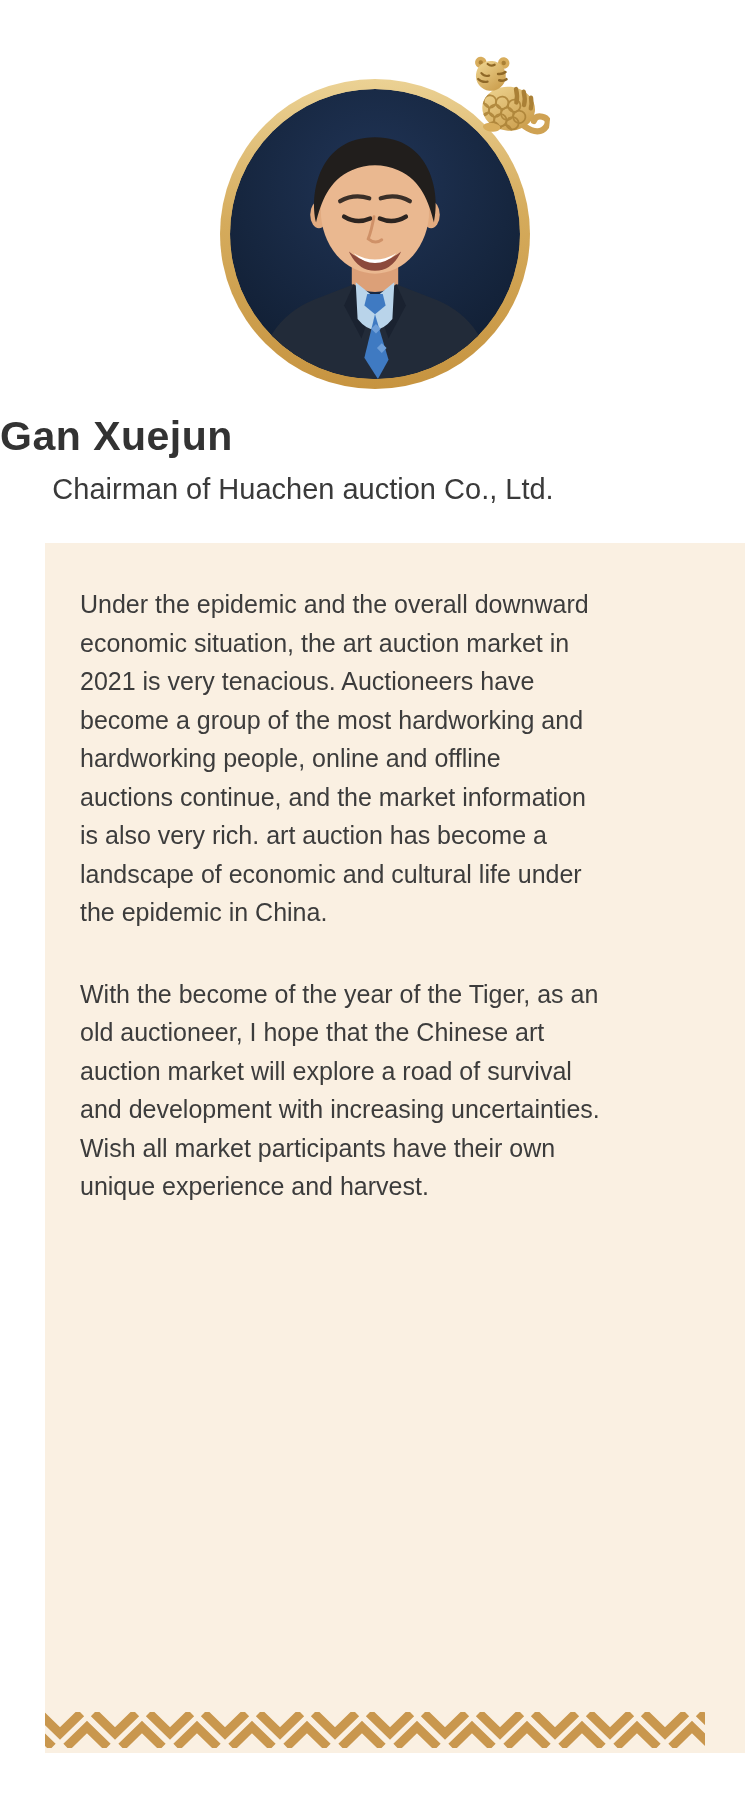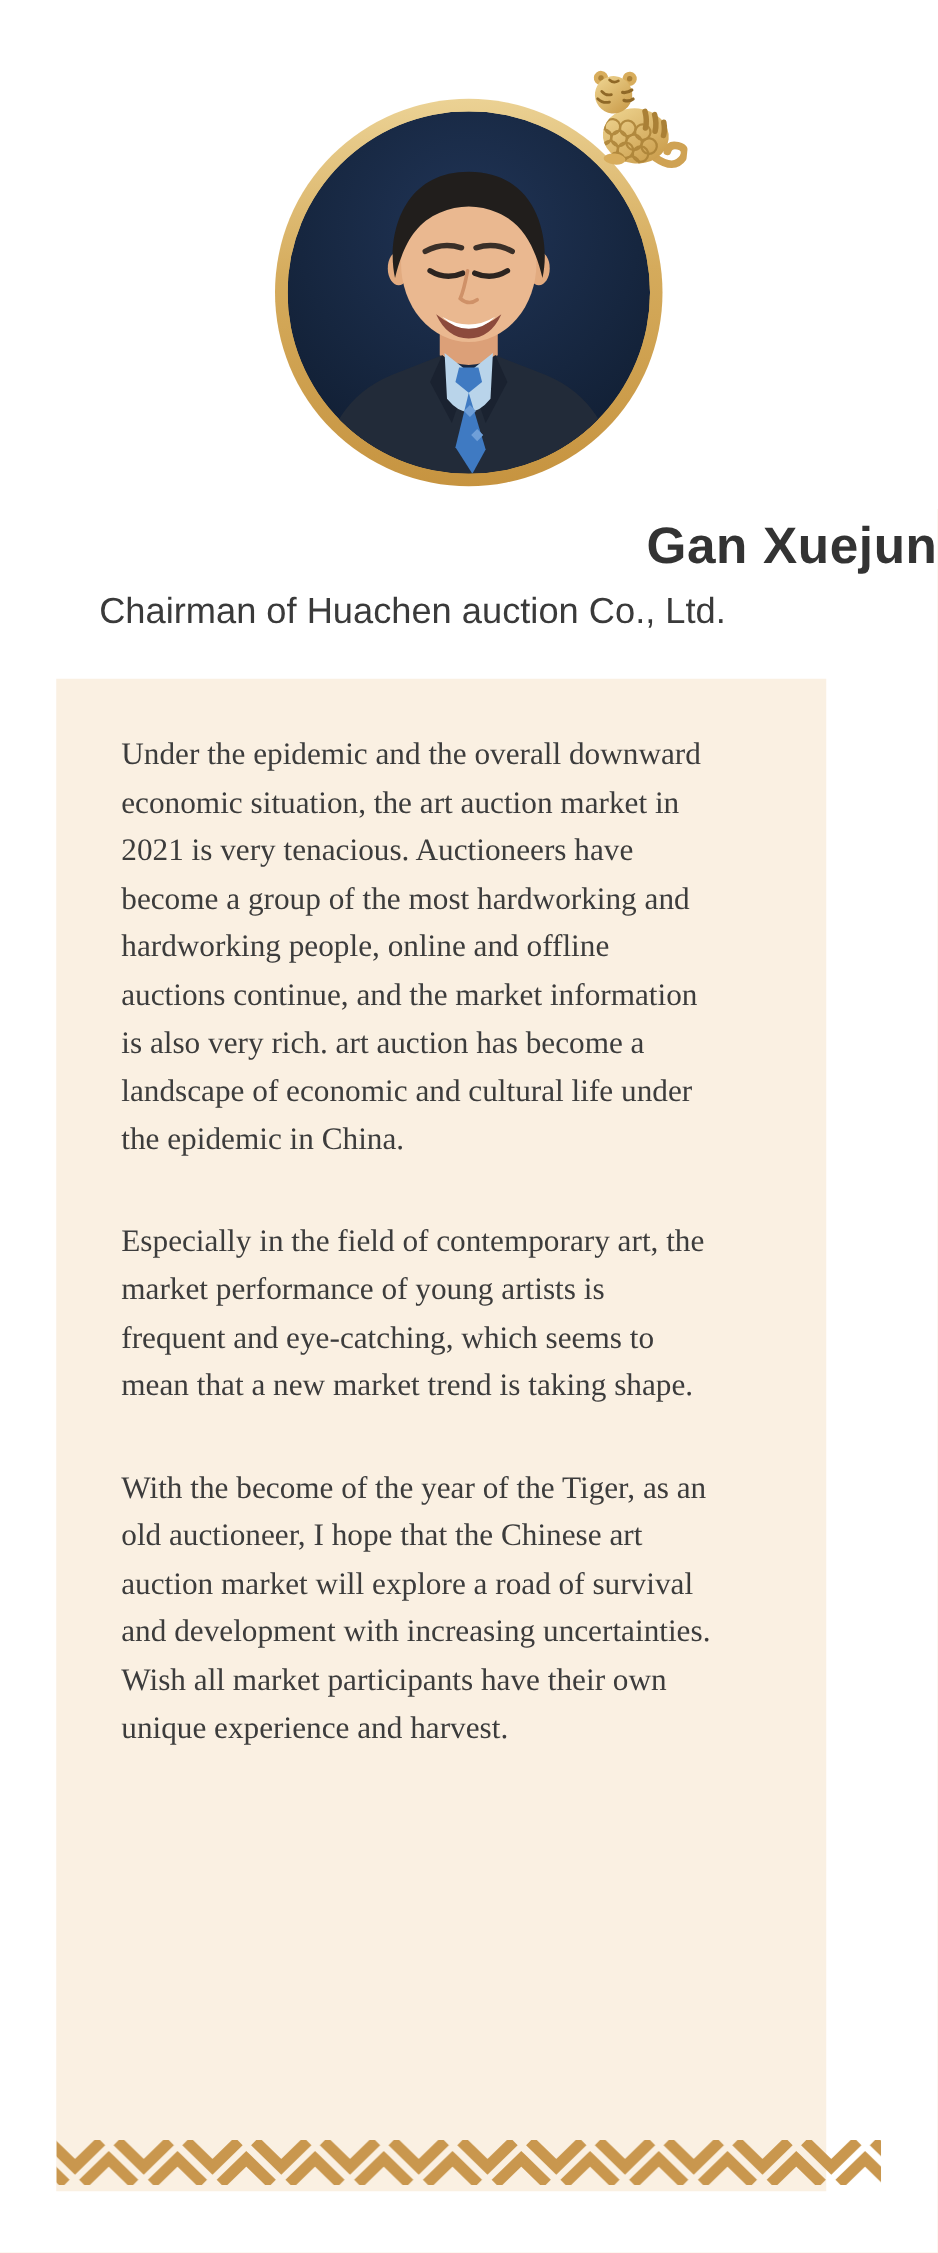--- a/index.html
+++ b/index.html
@@ -30,41 +30,39 @@
   .tiger {
     position: absolute; left: 464px; top: 54px;
     width: 88px; height: 88px;
     transform: rotate(6deg);
   }
   .tiger svg { display: block; width: 100%; height: 100%; }
   
   .name {
     position: absolute; top: 414px; left: 0; width: 750px;
     margin: 0;
-    text-align: right;
+    text-align: left;
     font-size: 41px; line-height: 1.12;
     font-weight: bold;
     color: #333333;
     letter-spacing: 0.5px;
   }
   .subtitle {
     position: absolute; top: 472px; left: 0; width: 606px;
     text-align: center;
     font-size: 29px; line-height: 1.2;
     color: #3a3a3a;
-    margin-left: 27px;
   }
   
   .panel {
     position: absolute; left: 45px; top: 543px;
-    width: 616px; height: 1210px;
+    width: 700px; height: 1210px;
     background: #faf0e2;
     box-sizing: border-box;
-    padding: 42px 34px 0 52px;
-    font-family: Liberation Serif, serif;
+    padding: 42px 34px 0 35px;
   }
   .para {
     margin: 0 0 43px 0;
     font-size: 25px;
     line-height: 38.5px;
     color: #3c3c3c;
     white-space: pre-line;
   }
   .deco {
     position: absolute; left: 0; bottom: 5px;
@@ -186,24 +184,20 @@
 <div class="panel">
   <p class="para">Under the epidemic and the overall downward
 economic situation, the art auction market in
 2021 is very tenacious. Auctioneers have
 become a group of the most hardworking and
 hardworking people, online and offline
 auctions continue, and the market information
 is also very rich. art auction has become a
 landscape of economic and cultural life under
 the epidemic in China.</p>
-  <p class="para">Especially in the field of contemporary art, the
-market performance of young artists is
-frequent and eye-catching, which seems to
-mean that a new market trend is taking shape.</p>
   <p class="para">With the become of the year of the Tiger, as an
 old auctioneer, I hope that the Chinese art
 auction market will explore a road of survival
 and development with increasing uncertainties.
 Wish all market participants have their own
 unique experience and harvest.</p>
 
   <div class="deco">
     <svg width="660" height="36" viewBox="0 0 660 36" xmlns="http://www.w3.org/2000/svg">
       <defs>

